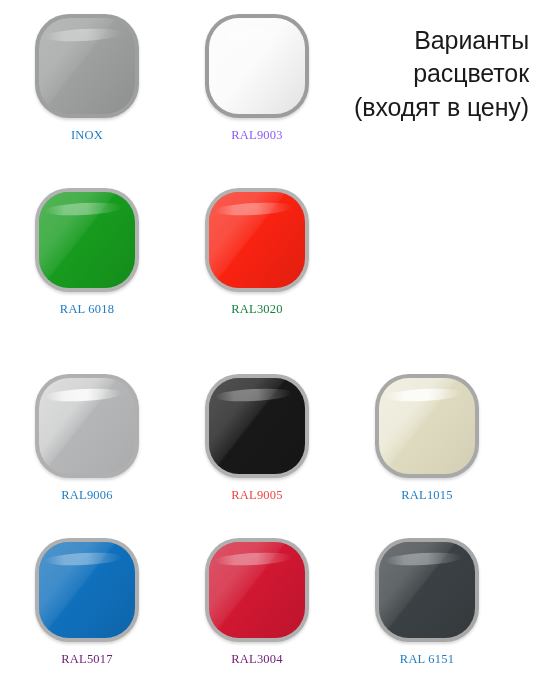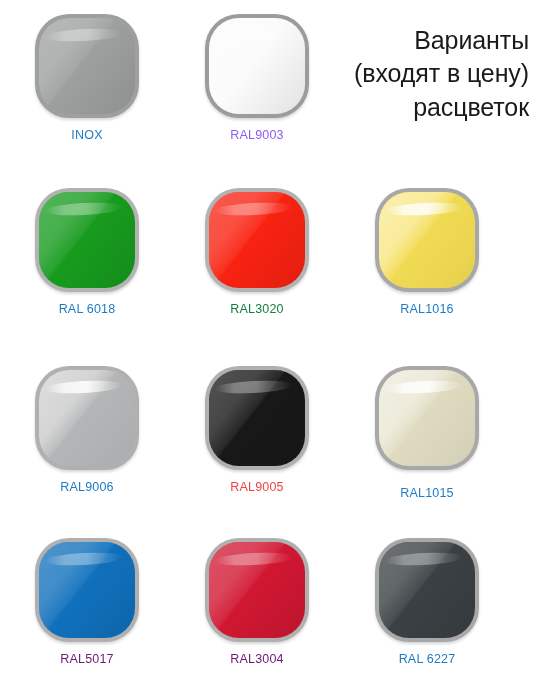--- a/index.html
+++ b/index.html
@@ -45,21 +45,21 @@
   }
 
   .swatch-row {
     position: absolute;
     left: 0;
     width: 543px;
     height: 170px;
   }
   .swatch-row.row-1 { top: 6px; }
   .swatch-row.row-2 { top: 180px; }
-  .swatch-row.row-3 { top: 358px; }
+  .swatch-row.row-3 { top: 366px; }
   .swatch-row.row-4 { top: 530px; }
 
   .swatch-cell {
     position: absolute;
     top: 0;
     width: 170px;
     height: 160px;
   }
   .swatch-cell.col-1 { left: 2px; }
   .swatch-cell.col-2 { left: 172px; }
@@ -146,31 +146,32 @@
 
   .swatch-label {
     position: absolute;
     left: 0;
     right: 0;
     top: 122px;
     text-align: center;
     color: #1f7cc4;
     font-size: 12.5px;
     letter-spacing: 0.2px;
+    font-family: Liberation Serif, serif;
   }
 </style>
 </head>
 <body style="background: rgb(255, 255, 255);">
 
 <div id="palette-page">
 
   <div class="heading" style="color: rgb(26, 26, 26);">
     <span class="hline">Варианты</span>
+    <span class="hline">расцветок</span>
     <span class="hline">(входят в цену)</span>
-    <span class="hline">расцветок</span>
   </div>
 
   <div class="swatch-grid">
 
     <div class="swatch-row row-1">
       <div class="swatch-cell col-1">
         <div class="chip-wrap">
           <div class="chip" style="background: rgb(158, 160, 160);">
             <div class="chip-fill" style="background: rgb(158, 160, 160);">
               <div class="chip-gloss"></div>
@@ -212,31 +213,20 @@
           <div class="chip" style="background: rgb(179, 179, 179);">
             <div class="chip-fill" style="background: rgb(249, 34, 17);">
               <div class="chip-gloss"></div>
               <div class="chip-streak"></div>
             </div>
           </div>
         </div>
         <div class="swatch-label" style="color: #15803d;">RAL3020</div>
       </div>
 
-      <div class="swatch-cell col-3">
-        <div class="chip-wrap">
-          <div class="chip light" style="background: rgb(168, 168, 168);">
-            <div class="chip-fill" style="background: rgb(245, 222, 84);">
-              <div class="chip-gloss"></div>
-              <div class="chip-streak"></div>
-            </div>
-          </div>
-        </div>
-        <div class="swatch-label" style="color: rgb(31, 124, 196);">RAL1016</div>
-      </div>
     </div>
 
     <div class="swatch-row row-3">
       <div class="swatch-cell col-1">
         <div class="chip-wrap">
           <div class="chip light" style="background: rgb(176, 176, 176);">
             <div class="chip-fill" style="background: rgb(183, 184, 185);">
               <div class="chip-gloss"></div>
               <div class="chip-streak"></div>
             </div>
@@ -259,21 +249,21 @@
 
       <div class="swatch-cell col-3">
         <div class="chip-wrap">
           <div class="chip light" style="background: rgb(168, 168, 168);">
             <div class="chip-fill" style="background: rgb(226, 222, 195);">
               <div class="chip-gloss"></div>
               <div class="chip-streak"></div>
             </div>
           </div>
         </div>
-        <div class="swatch-label" style="color: rgb(31, 124, 196); margin-top: 6px;">RAL1015</div>
+        <div class="swatch-label" style="color: rgb(31, 124, 196);">RAL1015</div>
       </div>
     </div>
 
     <div class="swatch-row row-4">
       <div class="swatch-cell col-1">
         <div class="chip-wrap">
           <div class="chip" style="background: rgb(176, 176, 176);">
             <div class="chip-fill" style="background: rgb(16, 112, 188);">
               <div class="chip-gloss"></div>
               <div class="chip-streak"></div>
@@ -297,18 +287,18 @@
 
       <div class="swatch-cell col-3">
         <div class="chip-wrap">
           <div class="chip" style="background: rgb(168, 168, 168);">
             <div class="chip-fill" style="background: rgb(58, 64, 67);">
               <div class="chip-gloss"></div>
               <div class="chip-streak"></div>
             </div>
           </div>
         </div>
-        <div class="swatch-label" style="color: rgb(31, 124, 196);">RAL 6227</div>
+        <div class="swatch-label" style="color: rgb(31, 124, 196);">RAL 6151</div>
       </div>
     </div>
 
   </div>
 </div>
 
 </body></html>

